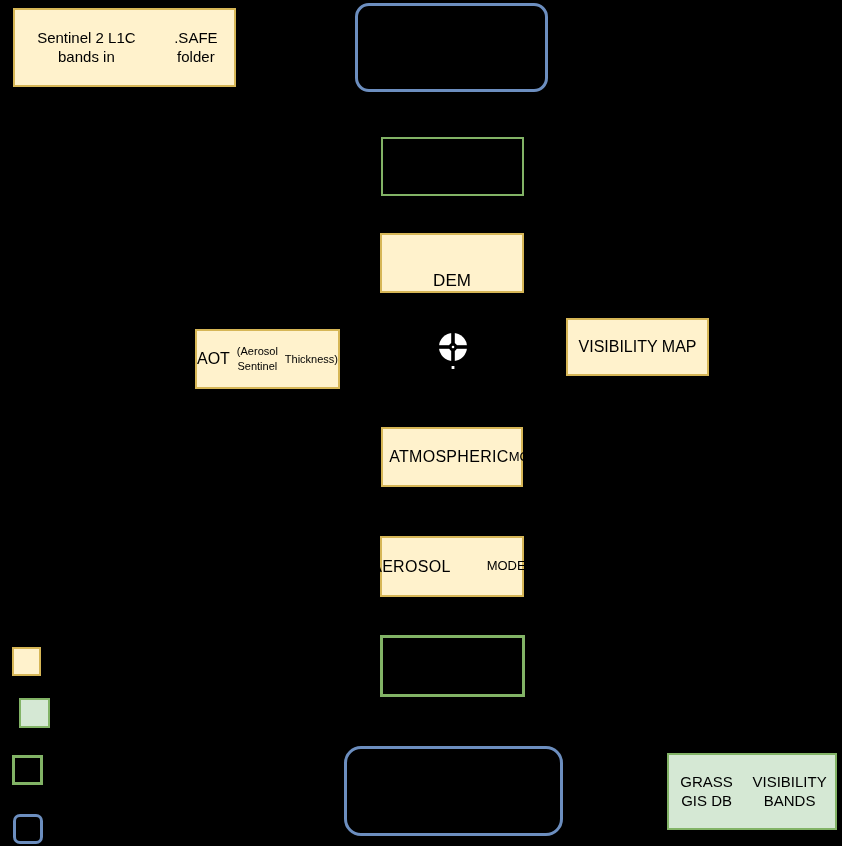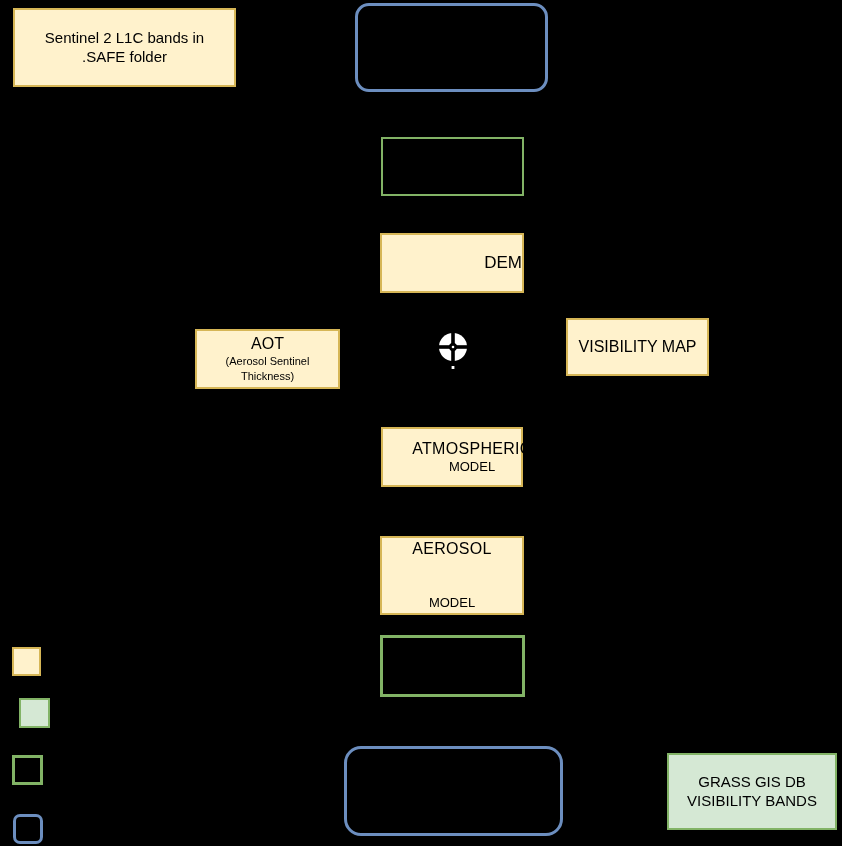--- a/index.html
+++ b/index.html
@@ -2,41 +2,41 @@
 <html style="--background: #000000; --text-color: #000000; --yellow-fill: #FFF2CC; --yellow-border: #D6B656; --green-fill: #D5E8D4; --green-border: #82B366; --blue-border: #6C8EBF; --icon-white: #FFFFFF;"><head>
 <meta charset="utf-8">
 <style>
   html,body{margin:0;padding:0;background:#000;}
   #canvas{
     position:relative;width:842px;height:846px;background:var(--background,#000);
     font-family:"Liberation Sans",sans-serif;color:var(--text-color,#000);
     overflow:hidden;
   }
   .node{
-    position:absolute;box-sizing:border-box;display:flex;flex-direction:column;
+    position:absolute;box-sizing:border-box;display:flex;flex-direction:row;
     align-items:center;justify-content:center;text-align:center;line-height:1.25;
   }
   .fill-yellow{background:var(--yellow-fill,#FFF2CC);border:2px solid var(--yellow-border,#D6B656);}
   .fill-green{background:var(--green-fill,#D5E8D4);border:2px solid var(--green-border,#82B366);margin-left:7px;}
   .outline-green{background:transparent;border:3px solid var(--green-border,#82B366);}
   .outline-green-thin{background:transparent;border:2px solid var(--green-border,#82B366);}
   .outline-blue{background:transparent;border:3px solid var(--blue-border,#6C8EBF);}
 
   
   .node-sentinel{left:13px;top:8px;width:223px;height:79px;font-size:15px;}
   .node-blue-top{left:355px;top:3px;width:193px;height:89px;border-radius:14px;}
   .node-green-1{left:381px;top:137px;width:143px;height:59px;}
   .node-dem{left:380px;top:233px;width:144px;height:60px;font-size:17px;align-items:flex-end;}
   .node-aot{left:195px;top:317px;width:145px;height:60px;margin-top:12px;}
   .node-aot .title{font-size:16px;}
   .node-aot .sub{font-size:11px;line-height:1.35;}
   .icon-target{position:absolute;left:433px;top:326px;width:40px;height:44px;}
   .node-visibility{left:566px;top:318px;width:143px;height:58px;font-size:16px;justify-content:center;}
   .node-atmospheric{left:381px;top:427px;width:142px;height:60px;padding-left:40px;}
-  .node-aerosol{left:380px;top:536px;width:144px;height:79px;gap:36px;}
+  .node-aerosol{left:380px;top:536px;width:144px;height:61px;gap:36px;}
   .two-tier .title{font-size:16px;letter-spacing:.3px;}
   .two-tier .subtitle{font-size:13px;}
   .node-green-2{left:380px;top:635px;width:145px;height:62px;}
   .node-blue-bottom{left:344px;top:746px;width:219px;height:90px;border-radius:17px;}
   .node-grass{left:660px;top:753px;width:170px;height:77px;font-size:15px;}
 
   
   .legend-swatch{position:absolute;box-sizing:border-box;}
   .legend-yellow{left:12px;top:647px;width:29px;height:29px;}
   .legend-green-fill{left:12px;top:698px;width:31px;height:30px;}

